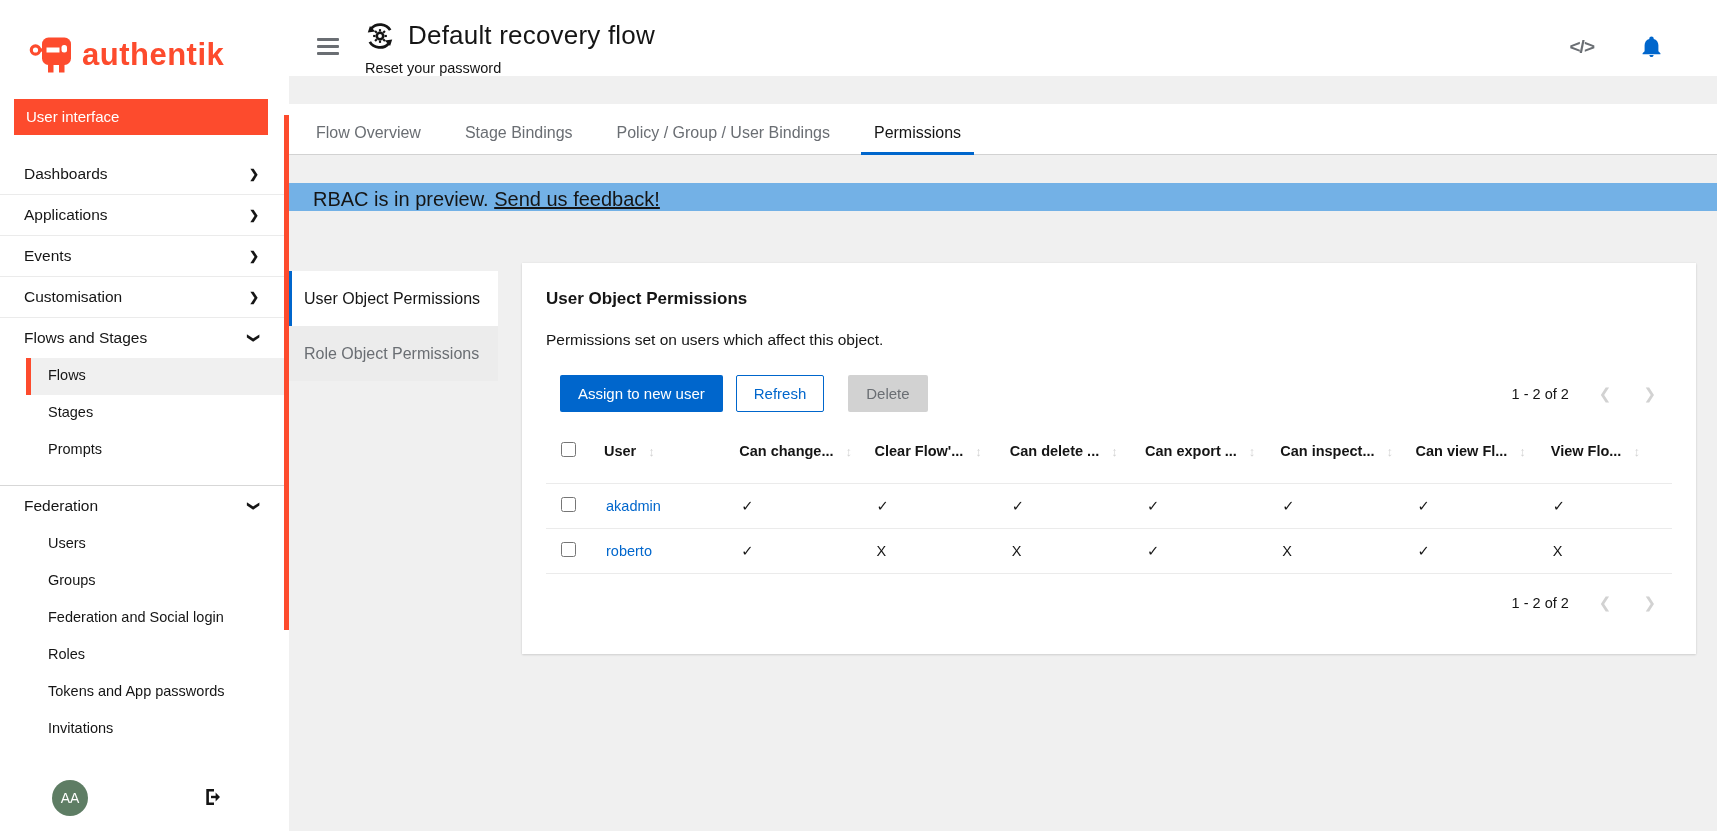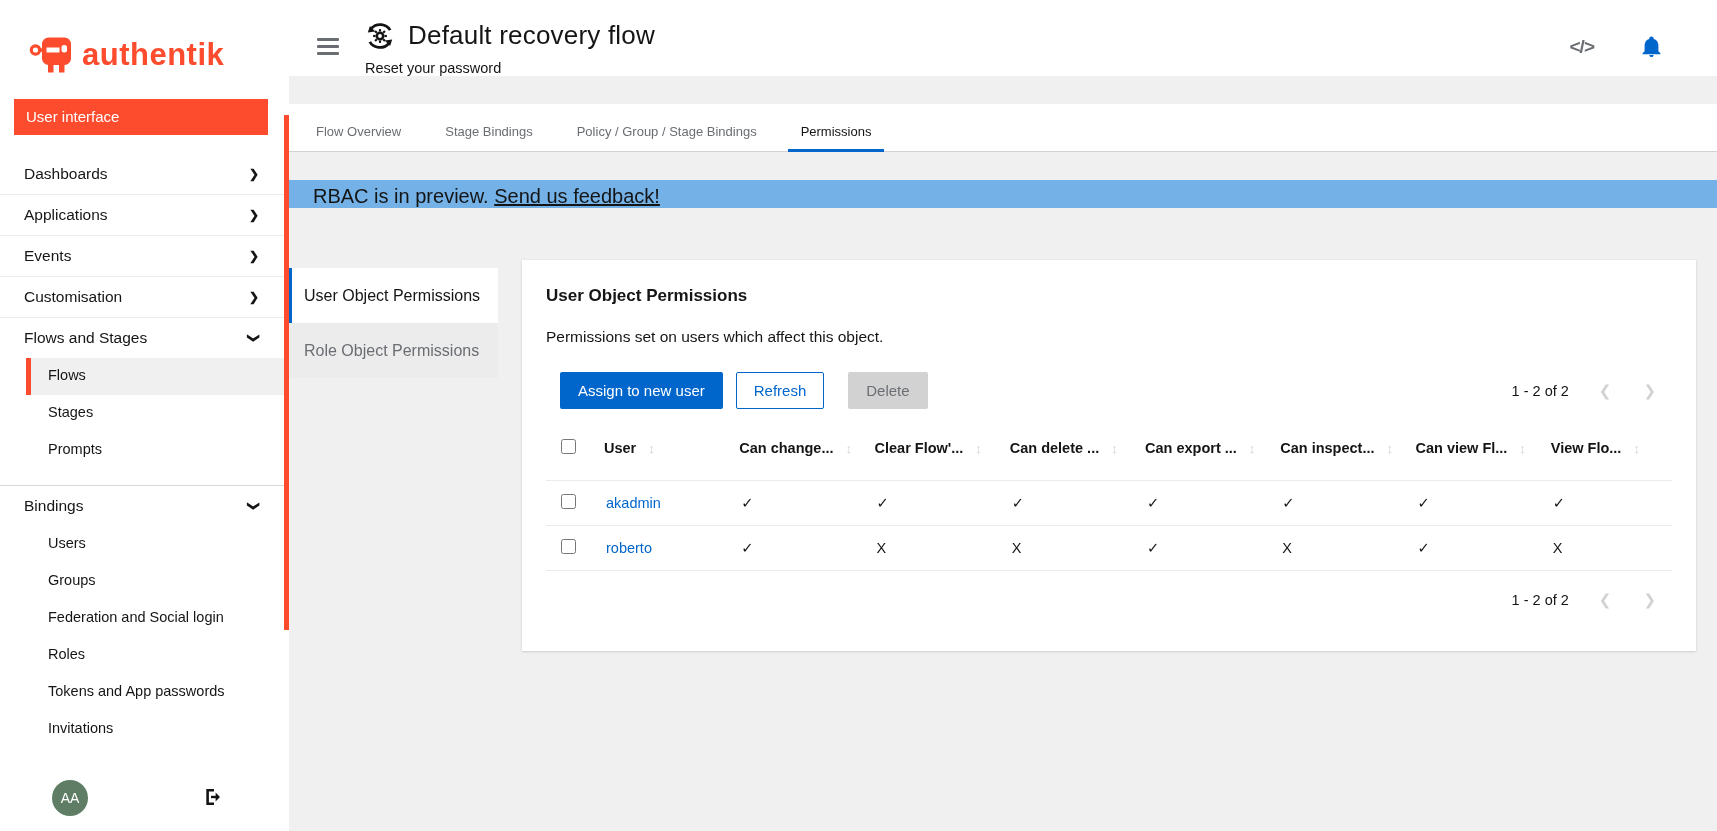--- a/index.html
+++ b/index.html
@@ -39,21 +39,21 @@
   .burger { margin:18px 26px 0 12px; width:22px; background:none; border:none; padding:0; cursor:pointer; }
   .burger span { display:block; height:3px; background:#6a6e73; margin-bottom:4px; border-radius:1px; }
   .title-row { display:flex; align-items:center; gap:13px; }
   .page-title { font-size:26px; font-weight:500; margin:0; letter-spacing:.2px; }
   .subtitle { font-size:14.5px; margin-top:9px; }
   .header-icons { margin-left:auto; display:flex; align-items:center; gap:40px; padding-top:14px; padding-right:24px; }
   .code-icon { font-size:19px; font-weight:700; color:#6a6e73; letter-spacing:-1px; cursor:pointer; background:none; border:none; font-family:inherit; }
   .bell-btn { background:none; border:none; padding:0; cursor:pointer; }
 
   .tabbar { display:flex; background:#fff; border-bottom:1px solid #d2d2d2; padding:14px 0 0 5px; }
-  .tab { position:relative; margin:0 9px; padding:6px 13px 12px; font-size:13px; color:#6a6e73; cursor:pointer; white-space:nowrap; }
+  .tab { position:relative; margin:0 9px; padding:6px 13px 12px; font-size:16px; color:#6a6e73; cursor:pointer; white-space:nowrap; }
   .tab.active { color:#151515; }
   .tab.active::after { content:''; position:absolute; left:0; right:0; bottom:-1px; height:3px; background:var(--primary); }
 
   .preview-banner { background:var(--banner_bg); color:#151515; font-size:20px; padding:5px 10px 6px 24px; height:28px; }
   .preview-banner a { color:#151515; cursor:pointer; }
 
   .content { flex:1; display:flex; align-items:flex-start; }
   .side-tabs { flex:0 0 209px; width:209px; padding-top:32px; }
   .side-tab { height:55px; display:flex; align-items:center; padding-left:12px; font-size:16px; color:#6a6e73; border-left:3px solid transparent; cursor:pointer; background:#ececec; }
   .side-tab.active { background:#fff; border-left-color:var(--primary); color:#151515; }
@@ -135,21 +135,21 @@
             <span class="chevron down">❯</span>
           </div>
           <div class="sub-list">
             <div class="nav-sub active">Flows</div>
             <div class="nav-sub">Stages</div>
             <div class="nav-sub">Prompts</div>
           </div>
         </div>
         <div class="nav-group divided">
           <div class="nav-item">
-            <span class="nav-label">Bindings</span>
+            <span class="nav-label">Federation</span>
             <span class="chevron down">❯</span>
           </div>
           <div class="sub-list">
             <div class="nav-sub">Users</div>
             <div class="nav-sub">Groups</div>
             <div class="nav-sub">Federation and Social login</div>
             <div class="nav-sub">Roles</div>
             <div class="nav-sub">Tokens and App passwords</div>
             <div class="nav-sub">Invitations</div>
           </div>
@@ -207,21 +207,21 @@
           <svg width="23" height="25" viewBox="0 0 24 24">
             <path fill="var(--primary)" d="M12 23c1.25 0 2.2-.95 2.2-2.2H9.8c0 1.25.95 2.2 2.2 2.2zm7.2-6.1v-6.1c0-3.3-1.8-6-4.9-6.7v-.7C14.3 2.4 13.3 1.5 12 1.5s-2.3.9-2.3 1.9v.7C6.6 4.8 4.8 7.5 4.8 10.8v6.1L2.7 19v1h18.6v-1l-2.1-2.1z"></path>
           </svg>
         </button>
       </div>
     </div>
 
     <div class="tabbar">
         <div class="tab">Flow Overview</div>
         <div class="tab">Stage Bindings</div>
-        <div class="tab">Policy / Group / Stage Bindings</div>
+        <div class="tab">Policy / Group / User Bindings</div>
         <div class="tab active">Permissions</div>
       </div>
 
     <div class="preview-banner">
       <span>RBAC is in preview.</span>
       <a href="#">Send us feedback!</a>
     </div>
 
     <div class="content">
 

